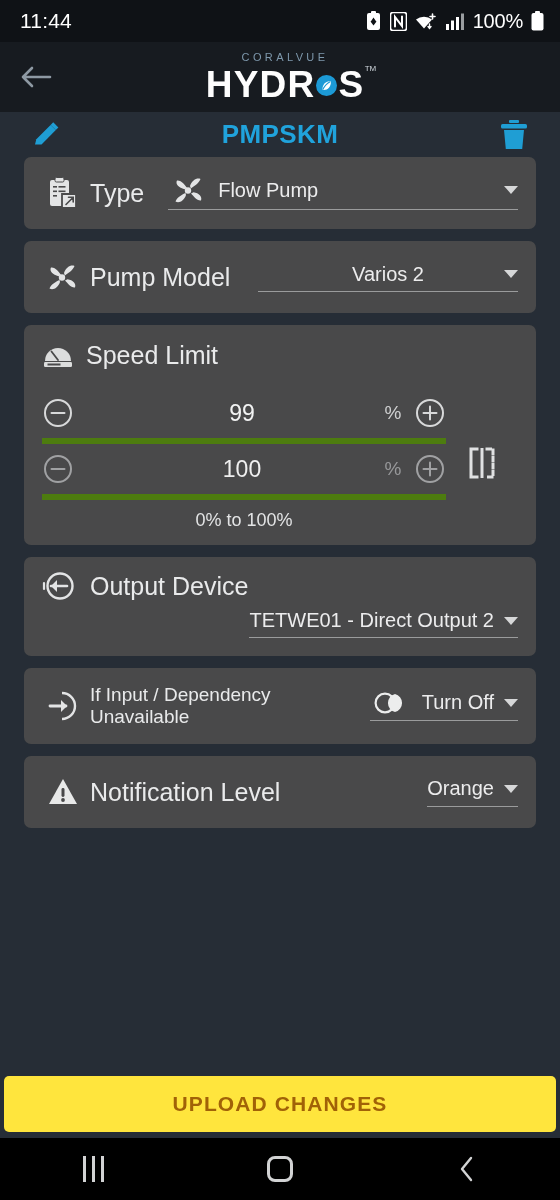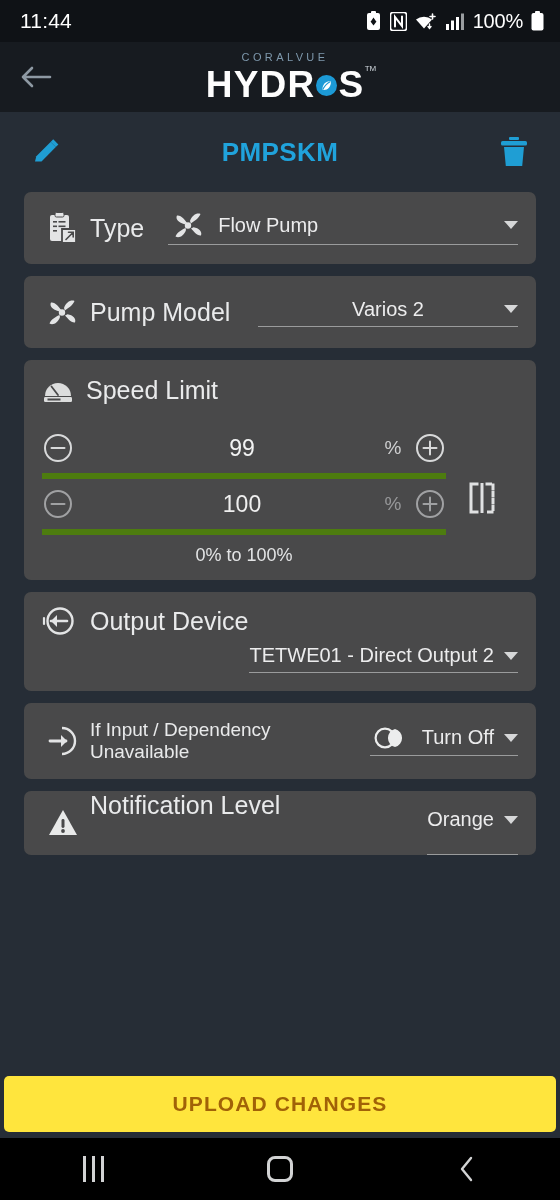--- a/index.html
+++ b/index.html
@@ -47,21 +47,21 @@
   }
   .logo-o {
     width: 21px; height: 21px; border-radius: 50%;
     background: #1c9ad6; display: inline-flex; align-items: center; justify-content: center;
     margin: 0 1px; position: relative; top: 1px;
   }
   .logo-tm { font-size: 8px; color: #cfd6dc; position: absolute; right: -12px; top: -2px; }
 
   
   .titlerow {
-    height: 80px; display: flex; align-items: center; padding: 0 24px;
+    height: 45px; display: flex; align-items: center; padding: 0 24px;
     flex: 0 0 auto;
   }
   .title-text {
     flex: 1; text-align: center; color: #20a3dc;
     font-size: 26px; font-weight: 700; letter-spacing: .4px;
   }
   .icon-btn { width: 44px; display: flex; align-items: center; justify-content: center; }
 
   
   .content { flex: 1 1 auto; padding: 0 24px; overflow: hidden; }
@@ -141,21 +141,21 @@
   .toggle {
     width: 62px; height: 27px; border-radius: 14px; background: #6e6f70;
     position: relative; flex: 0 0 auto;
   }
   .toggle .knob {
     position: absolute; left: 0; top: -3px; width: 33px; height: 33px;
     border-radius: 50%; background: #b9babb;
   }
 
   
-  .card-notif { height: 64px; display: flex; }
+  .card-notif { height: 72px; display: flex; align-items: center; }
   .card-notif .ico { width: 42px; }
   .card-notif .lbl { margin-left: 6px; flex: 1; }
   .card-notif .dd { padding-bottom: 6px; }
 
   
   .upload-wrap { padding: 0 4px 6px; flex: 0 0 auto; }
   .upload-btn {
     height: 56px; background: #ffe53d; border-radius: 5px;
     display: flex; align-items: center; justify-content: center;
     color: #a16207; font-size: 21px; font-weight: 700; letter-spacing: 1.1px;

